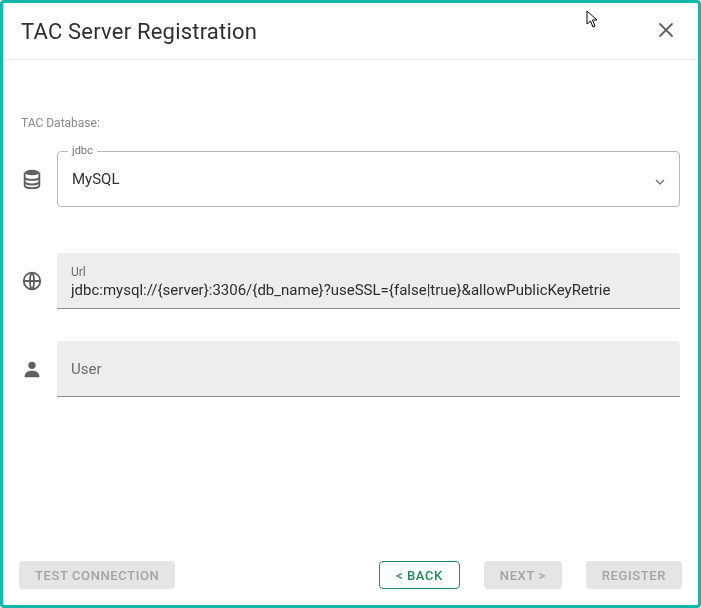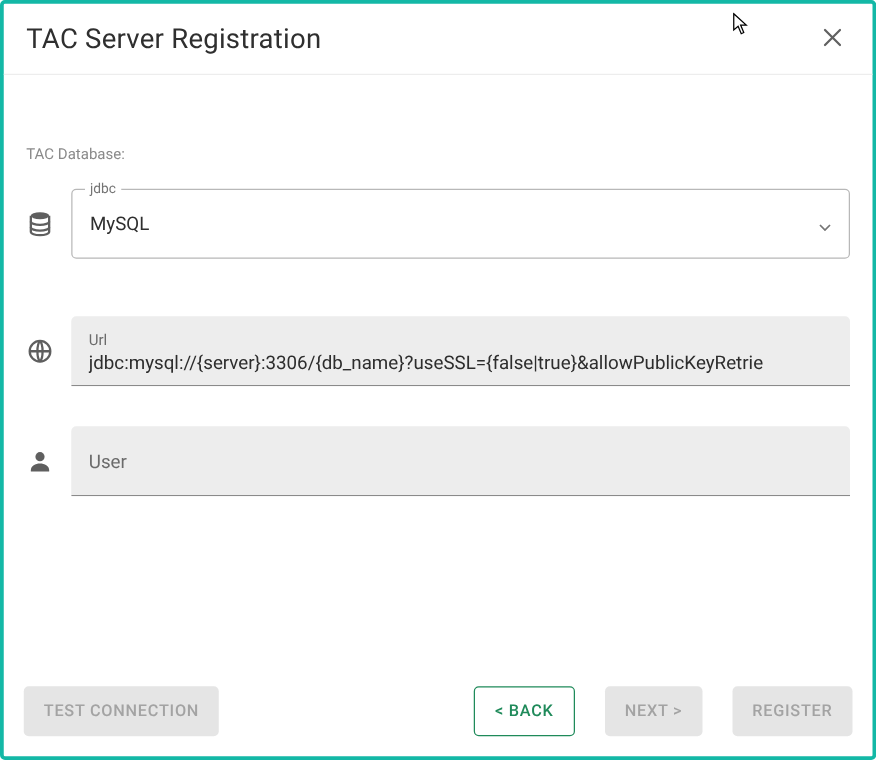--- a/index.html
+++ b/index.html
@@ -183,21 +183,21 @@
       display: flex;
       align-items: center;
       justify-content: space-between;
       padding: 14px 16px 16px 16px;
     }
     .footer-right {
       display: flex;
       gap: 24px;
     }
     .btn {
-      height: 40px;
+      height: 28px;
       padding: 0 16px;
       border-radius: 4px;
       font-size: 13px;
       font-weight: 500;
       letter-spacing: 0.6px;
       display: inline-flex;
       align-items: center;
       justify-content: center;
       cursor: pointer;
       font-family: inherit;

